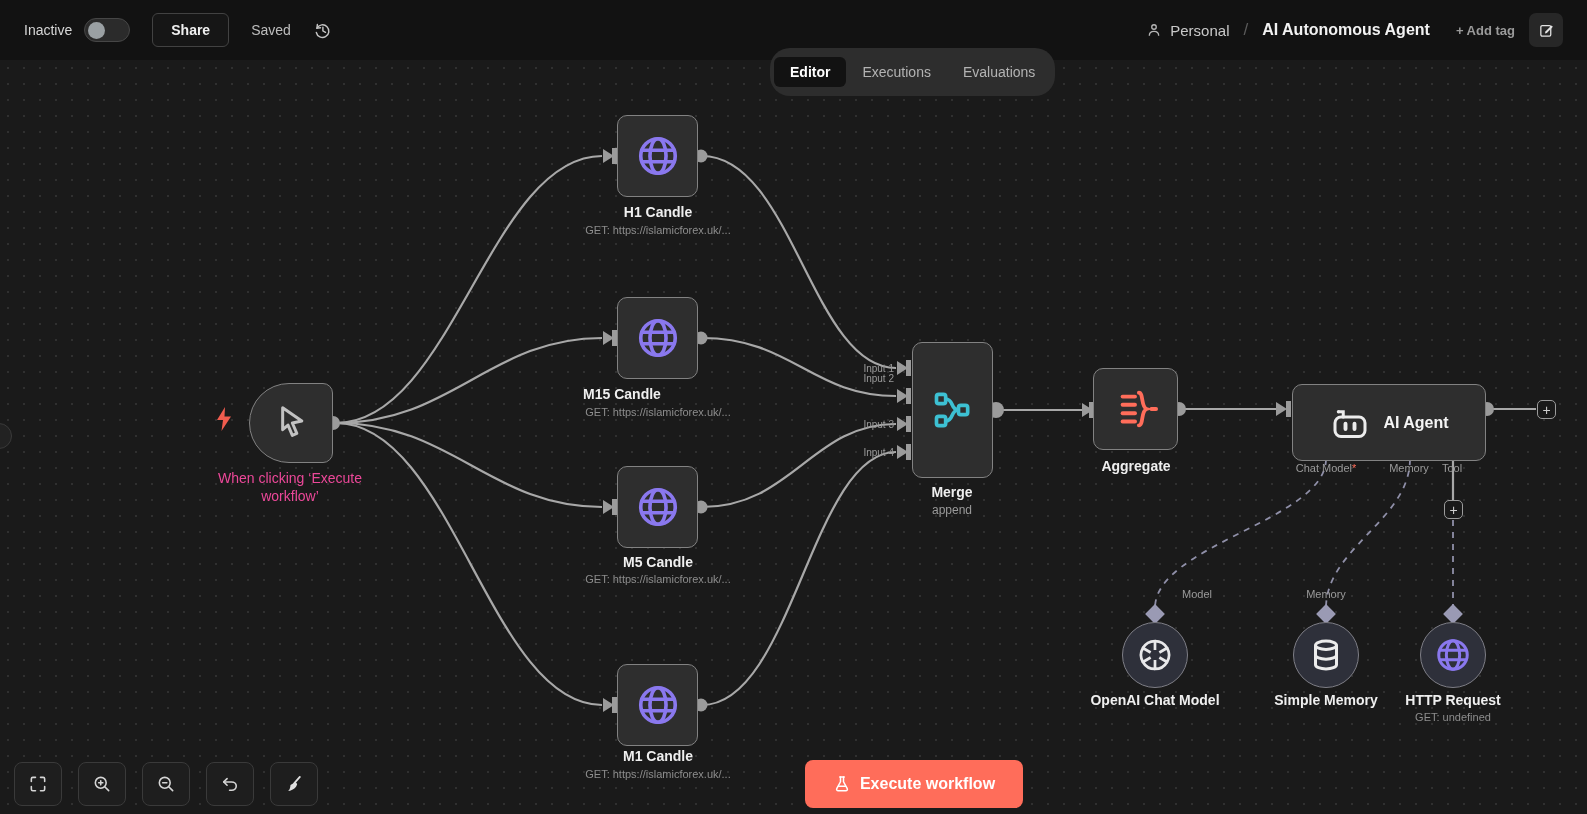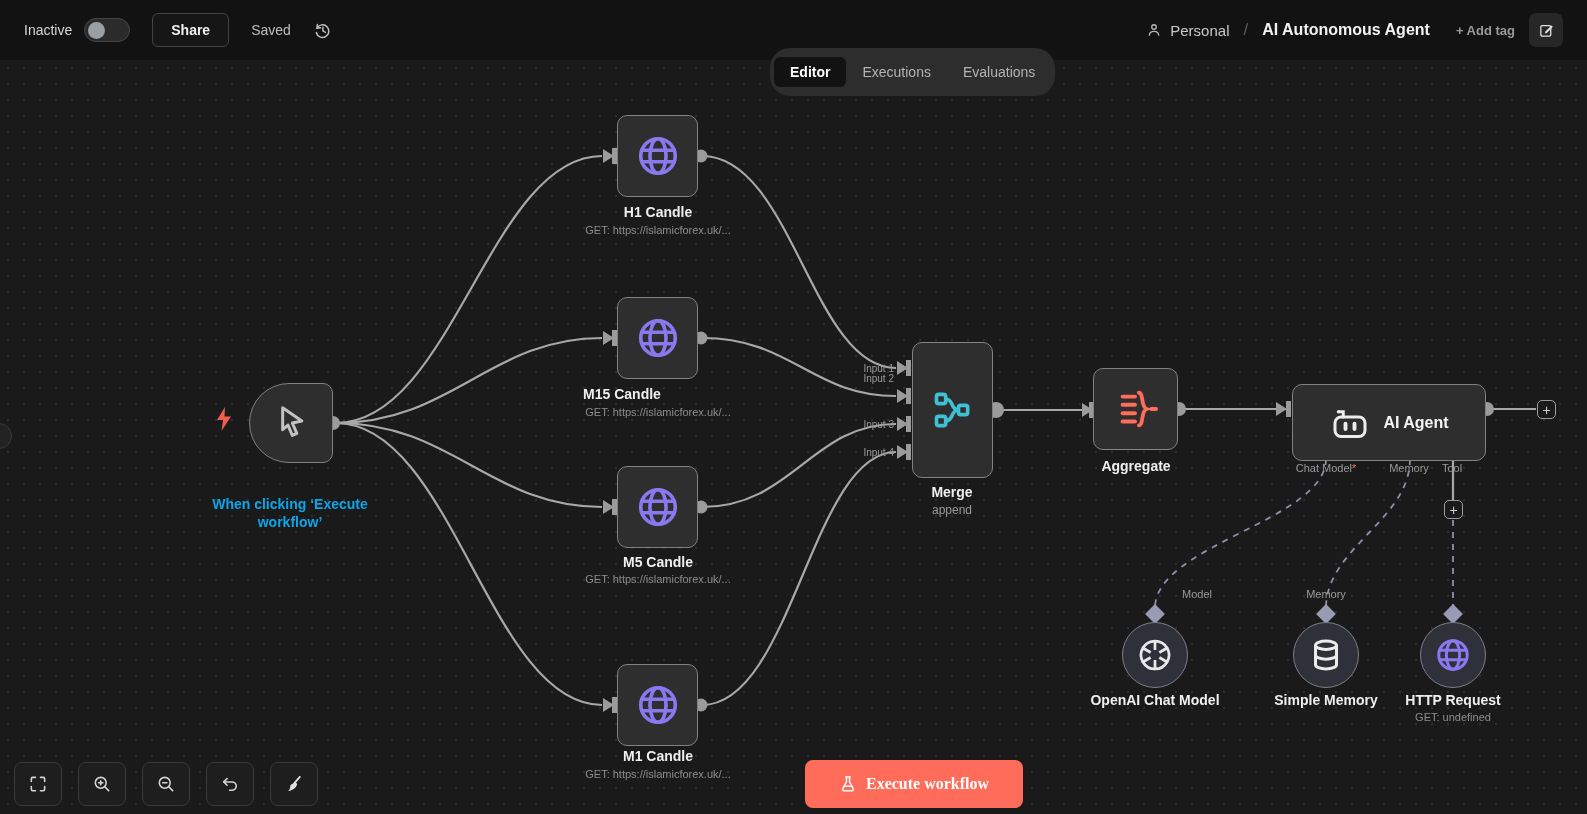--- a/index.html
+++ b/index.html
@@ -69,22 +69,22 @@
   .node-circle {
     position:absolute; width:66px; height:66px; border-radius:50%;
     background:#2e303a; border:1.6px solid #7e7e86; display:flex;
     align-items:center; justify-content:center; cursor:pointer; z-index:10;
   }
 
   .nlabel { position:absolute; transform:translateX(-50%); color:#efefef;
     font-size:14px; font-weight:bold; white-space:nowrap; text-align:center; z-index:11; }
   .nsub { position:absolute; transform:translateX(-50%); color:#8d8d8d;
     font-size:11px; white-space:nowrap; text-align:center; z-index:11; }
-  .trigger-label { position:absolute; left:290px; top:496px; transform:translateX(-50%);
-    width:170px; color:#0ea5e9; font-size:14px; font-weight:bold; text-align:center;
+  .trigger-label { position:absolute; left:290px; top:470px; transform:translateX(-50%);
+    width:170px; color:#ec4899; font-size:14px; font-weight:normal; text-align:center;
     line-height:1.25; z-index:11; }
 
   .input-label { position:absolute; color:#9a9a9a; font-size:10px;
     transform:translate(-100%,-50%); white-space:nowrap; z-index:11; }
   .port-label { position:absolute; transform:translateX(-50%); color:#9a9a9a;
     font-size:11px; white-space:nowrap; z-index:11; }
   .req { color:#ff6d5a; }
 
   .lightning { position:absolute; left:214px; top:406px; z-index:11; }
 
@@ -100,21 +100,21 @@
 
   
   .toolbar { position:absolute; left:14px; top:762px; display:flex; gap:16px; z-index:30; }
   .tool-btn { width:48px; height:44px; background:#1e1e1e; border:1px solid #3a3a3a;
     border-radius:8px; display:flex; align-items:center; justify-content:center;
     cursor:pointer; }
   .exec-btn {
     position:absolute; left:805px; top:760px; width:218px; height:48px;
     background:#ff6d5a; border:none; border-radius:8px; display:flex;
     align-items:center; justify-content:center; gap:9px; cursor:pointer;
-    color:#ffffff; font-size:16px; font-weight:bold; z-index:30; font-family:Liberation Serif, serif;
+    color:#ffffff; font-size:16px; font-weight:bold; z-index:30; font-family:Liberation Sans, sans-serif;
   }
 </style>
 </head>
 <body>
 
 <div class="stage">
 
   <div class="canvas">
 
     <svg class="edges" width="1587" height="814" viewBox="0 0 1587 814">

